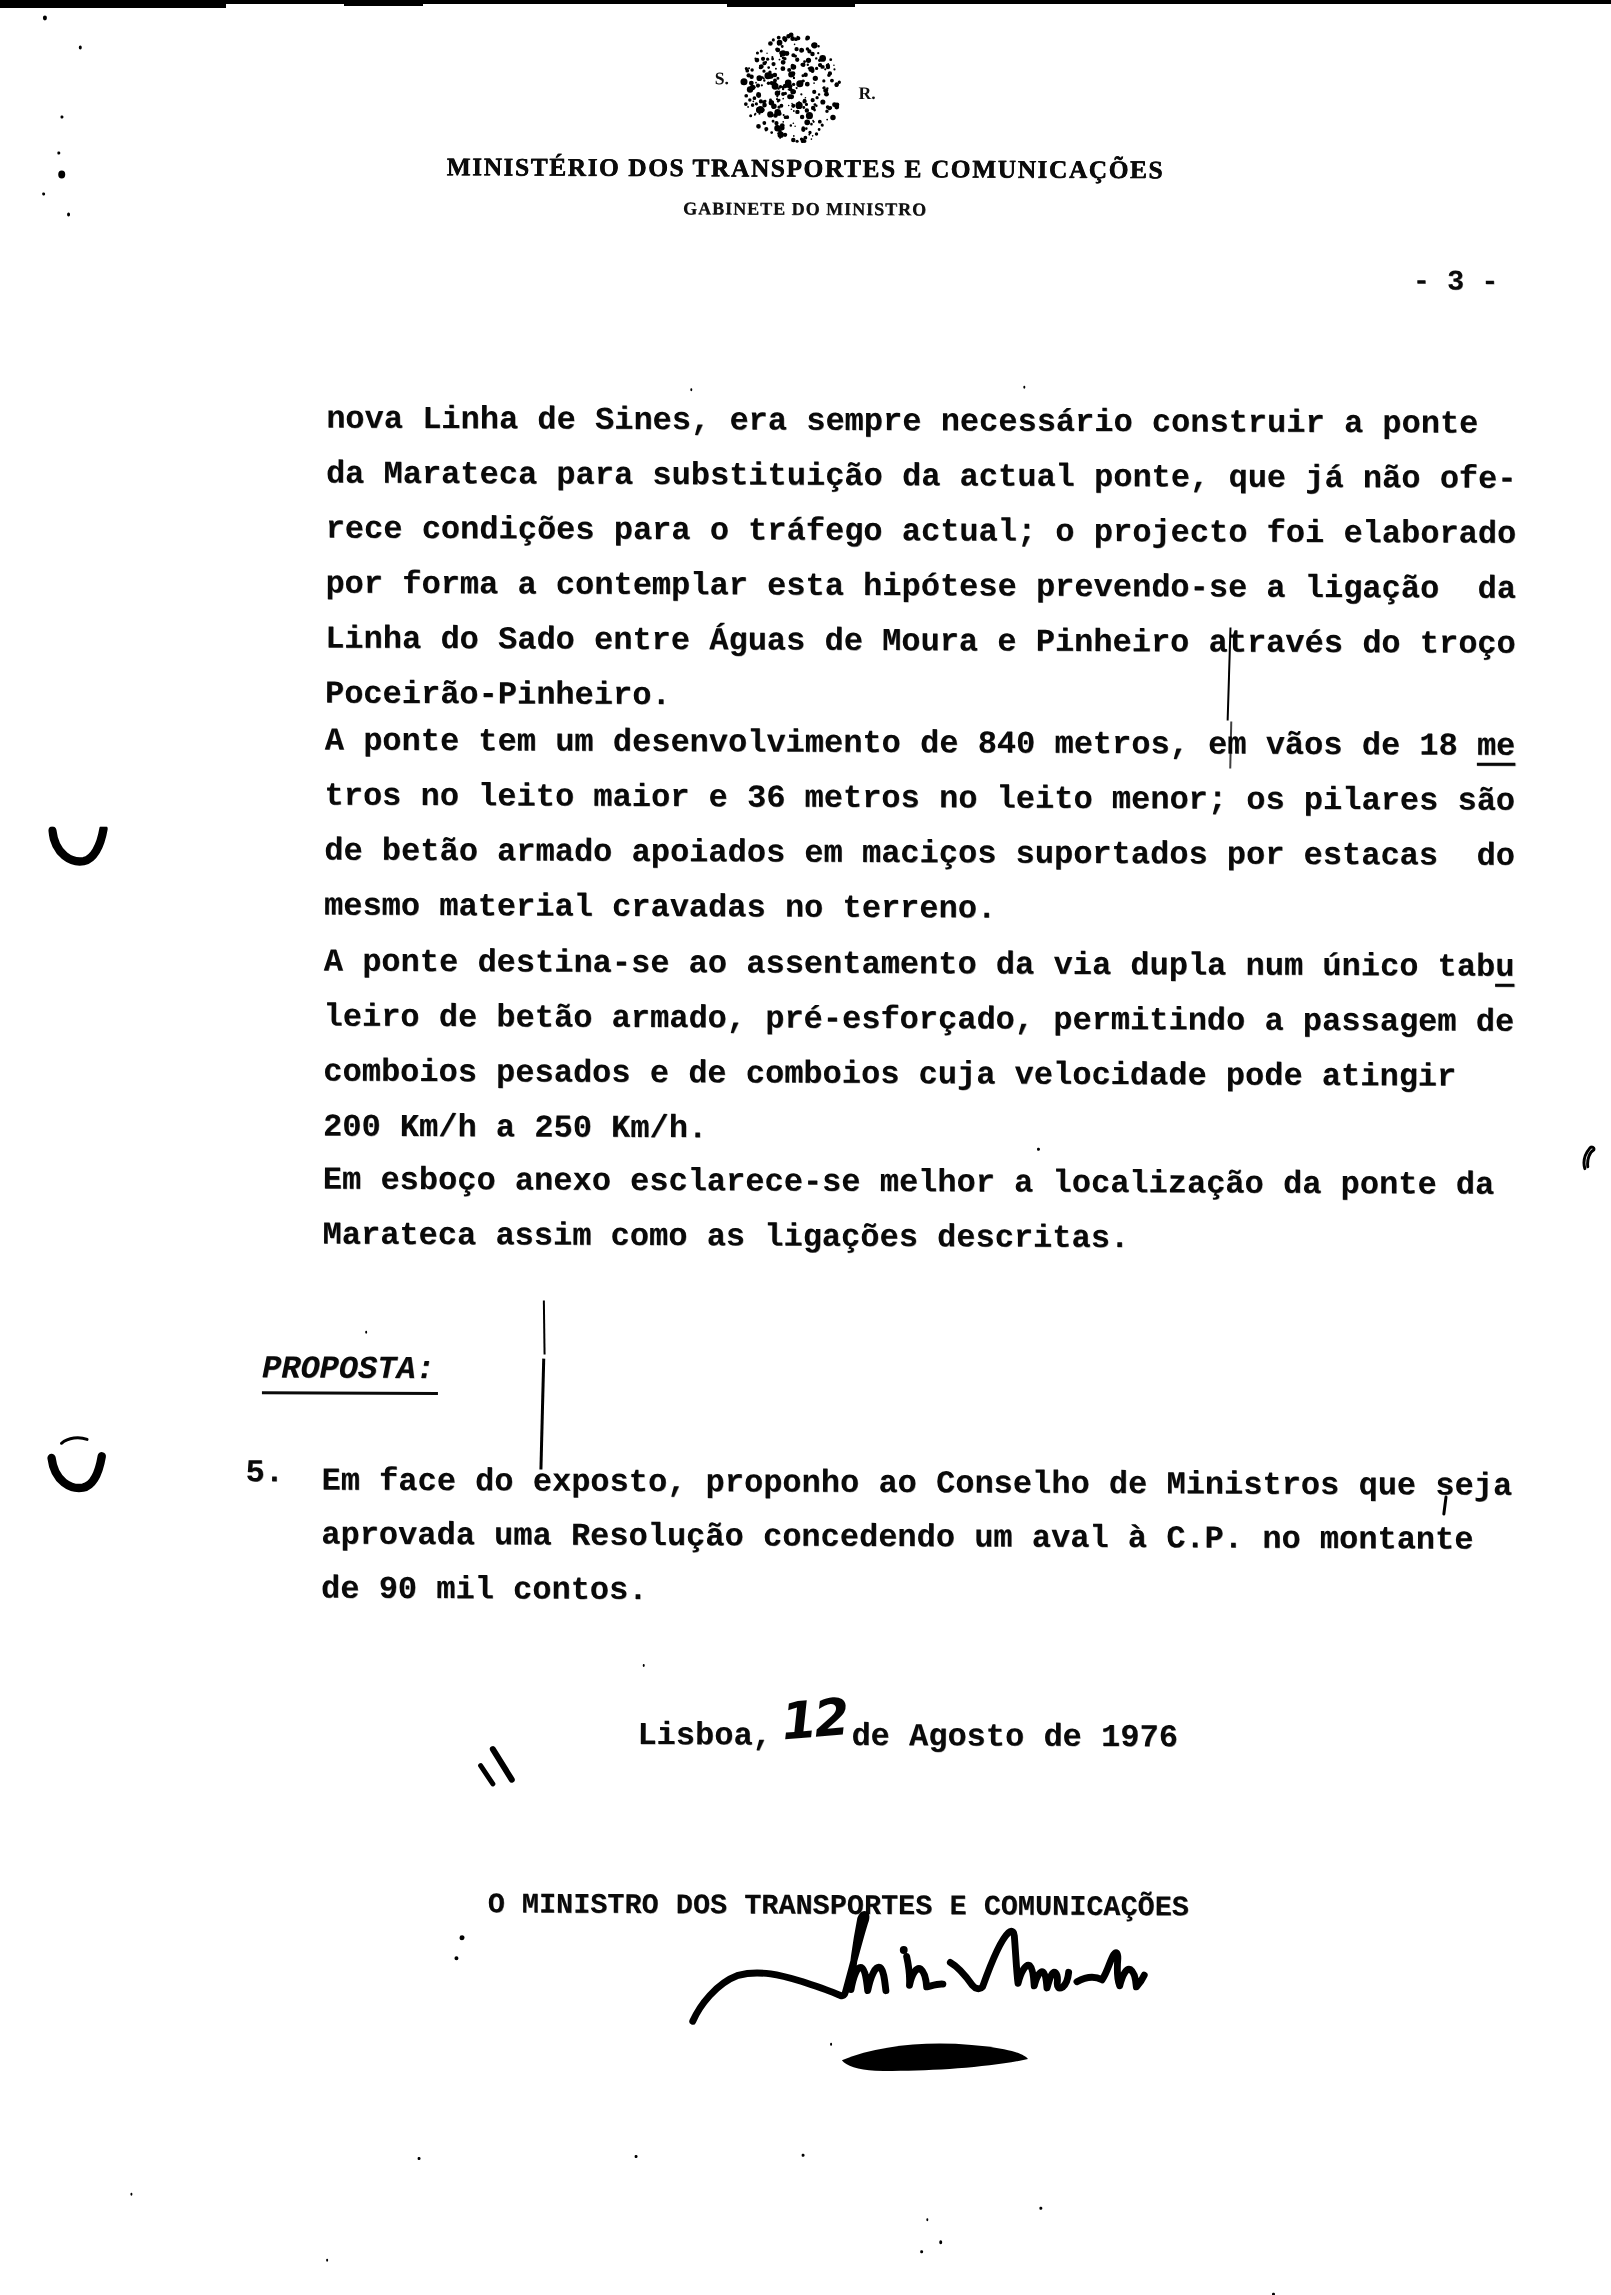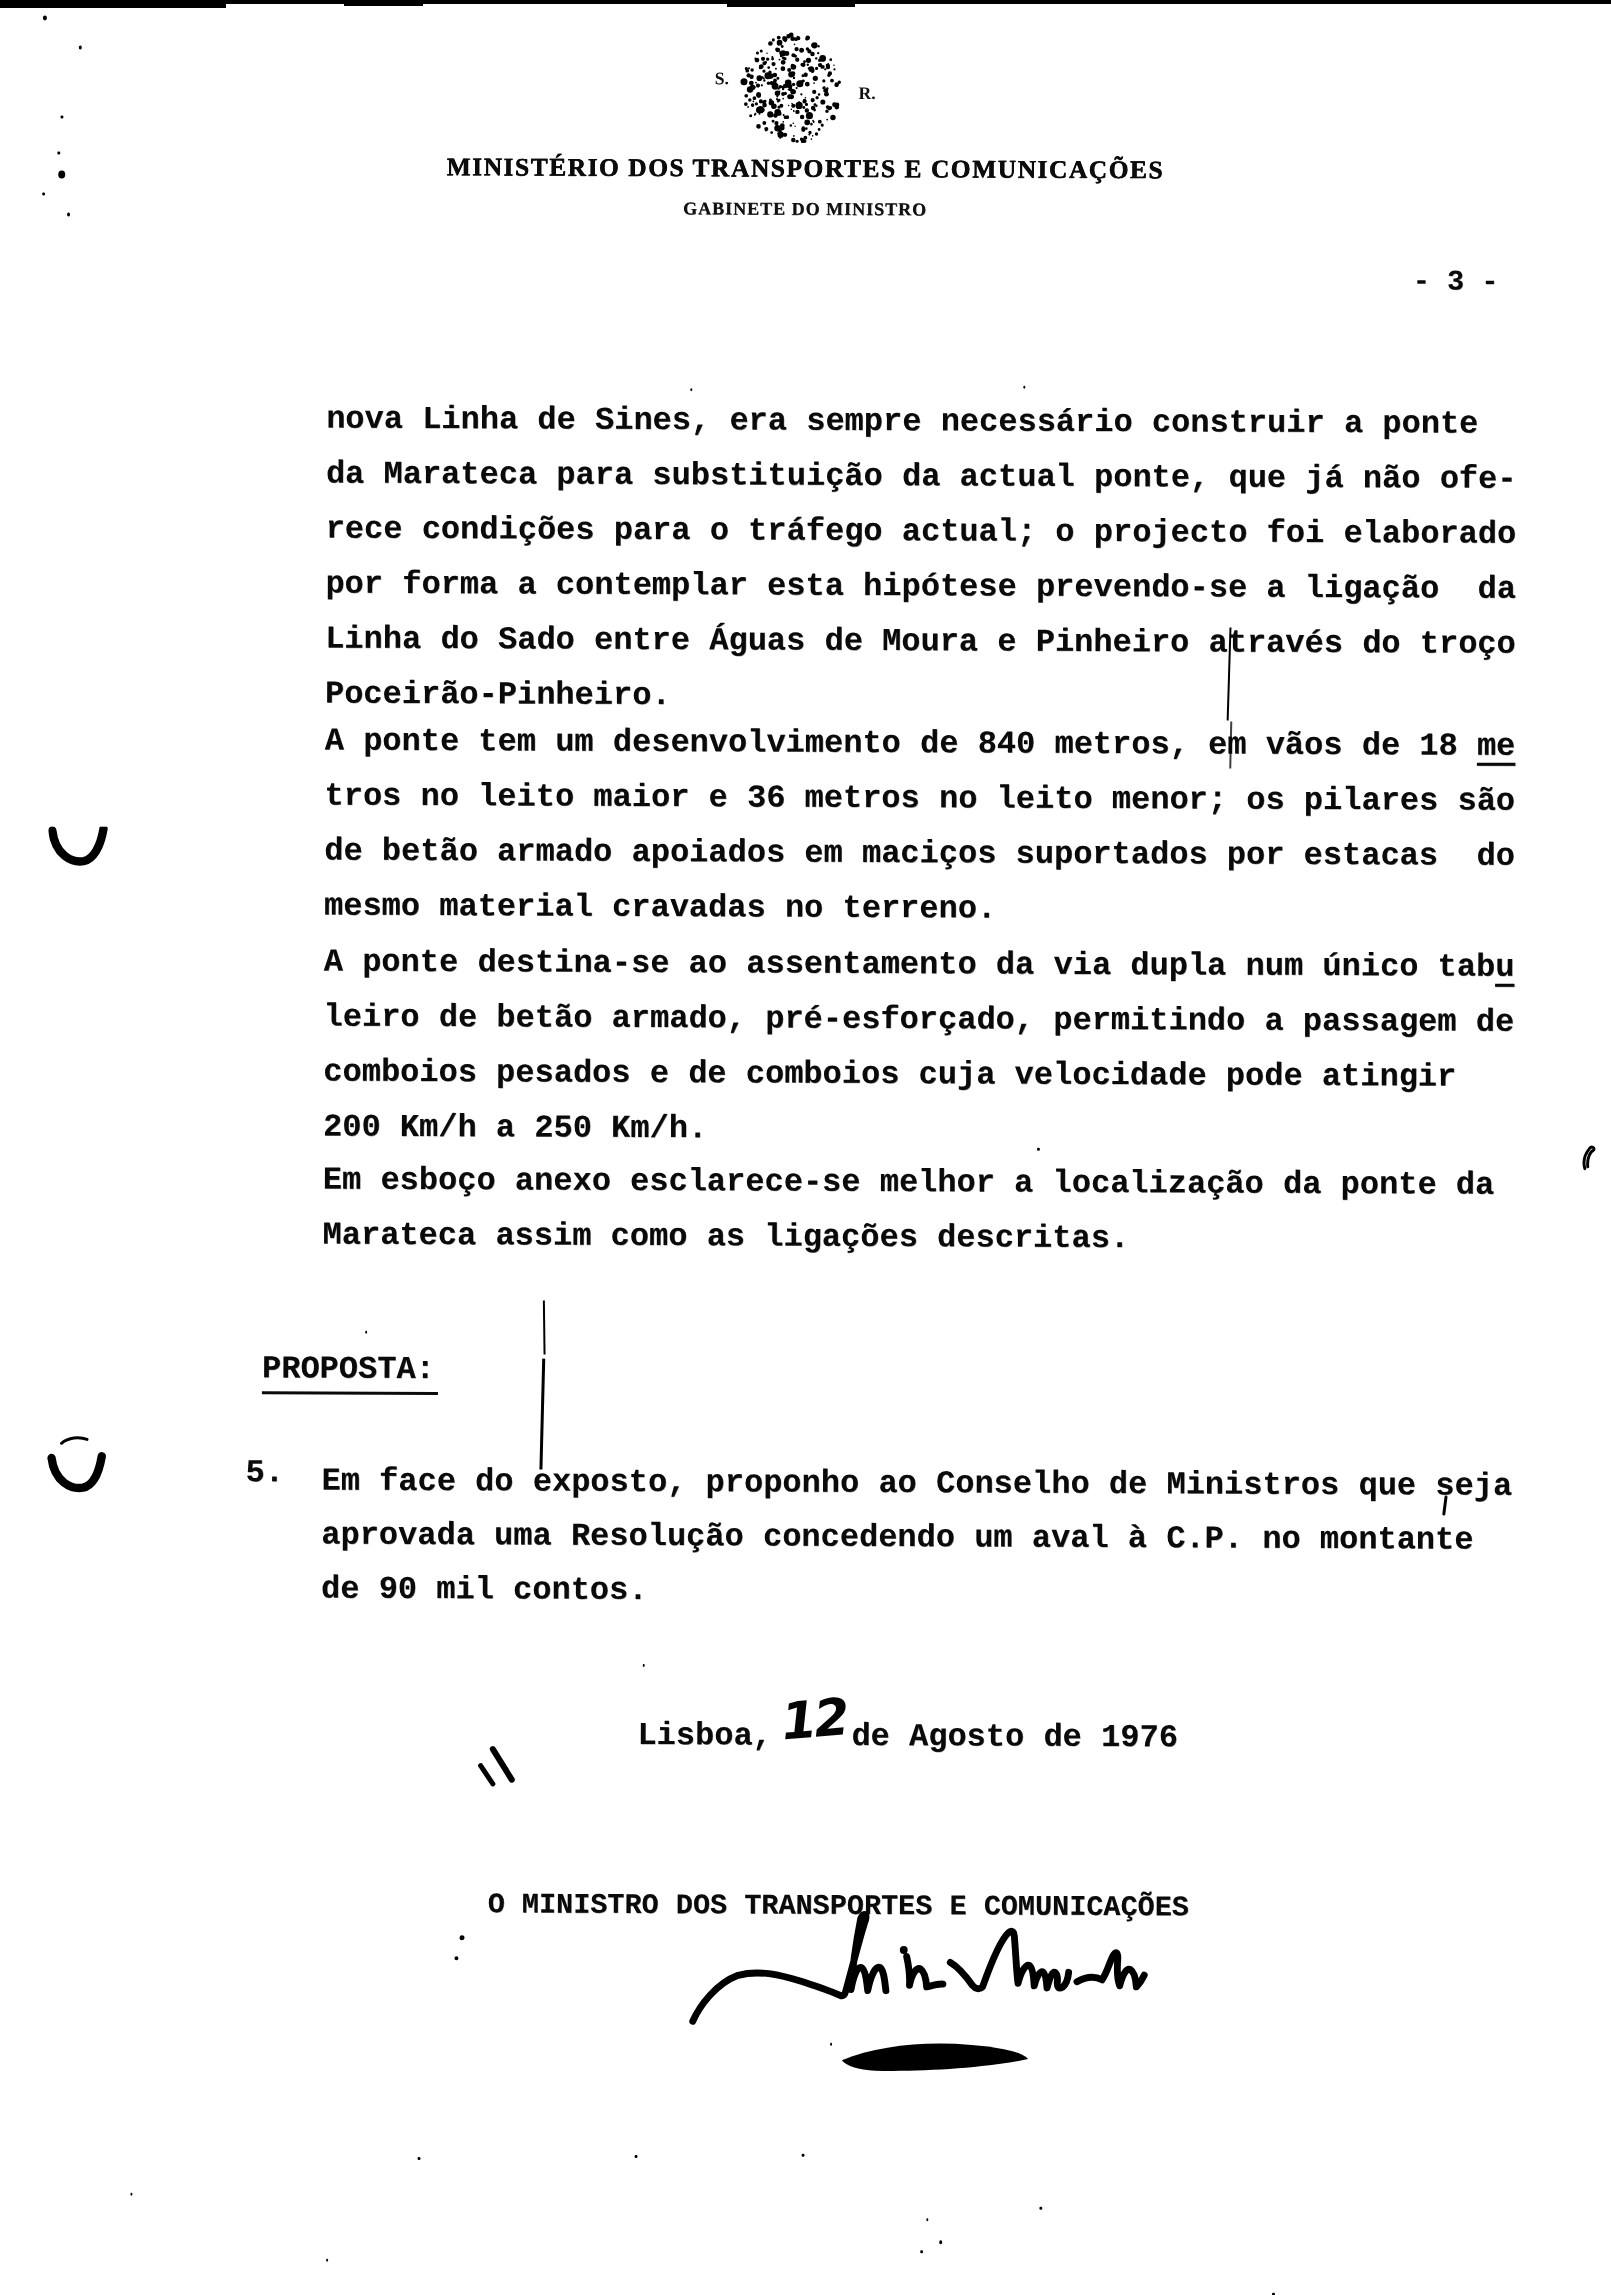--- a/index.html
+++ b/index.html
@@ -31,21 +31,21 @@
     font-family:"Liberation Serif","DejaVu Serif",serif;font-weight:700;
     font-size:18px;letter-spacing:1px;color:#111;
     text-shadow:0.5px 0.5px 0 rgba(0,0,0,.7);
   }
   .emblem-init{
     font-family:"Liberation Serif","DejaVu Serif",serif;font-weight:700;
     font-size:17.7px;color:#101010;
   }
   .pagenum{left:1414px;top:262px;font-size:28.5px;white-space:pre;}
   
-  .proposta{left:268px;top:1352px;font-size:32px;}
+  .proposta{left:268px;top:1352px;font-size:32px;font-style:italic;}
   .proposta span{border-bottom:3.9px solid #0a0a0a;padding-bottom:3.9px;padding-right:2.9px;}
   .item-num{left:252px;top:1456px;font-size:32px;}
   #item5{position:absolute;left:328px;top:1456px;}
   #item5 .tline{line-height:54px;height:54px;}
   
   .date-city{left:645px;top:1717px;font-size:32px;}
   .date-rest{left:859px;top:1717px;font-size:32px;white-space:pre;}
   .hand-day{
     left:789px;top:1689px;font-size:51px;
     font-family:"DejaVu Sans","Liberation Sans",sans-serif;

